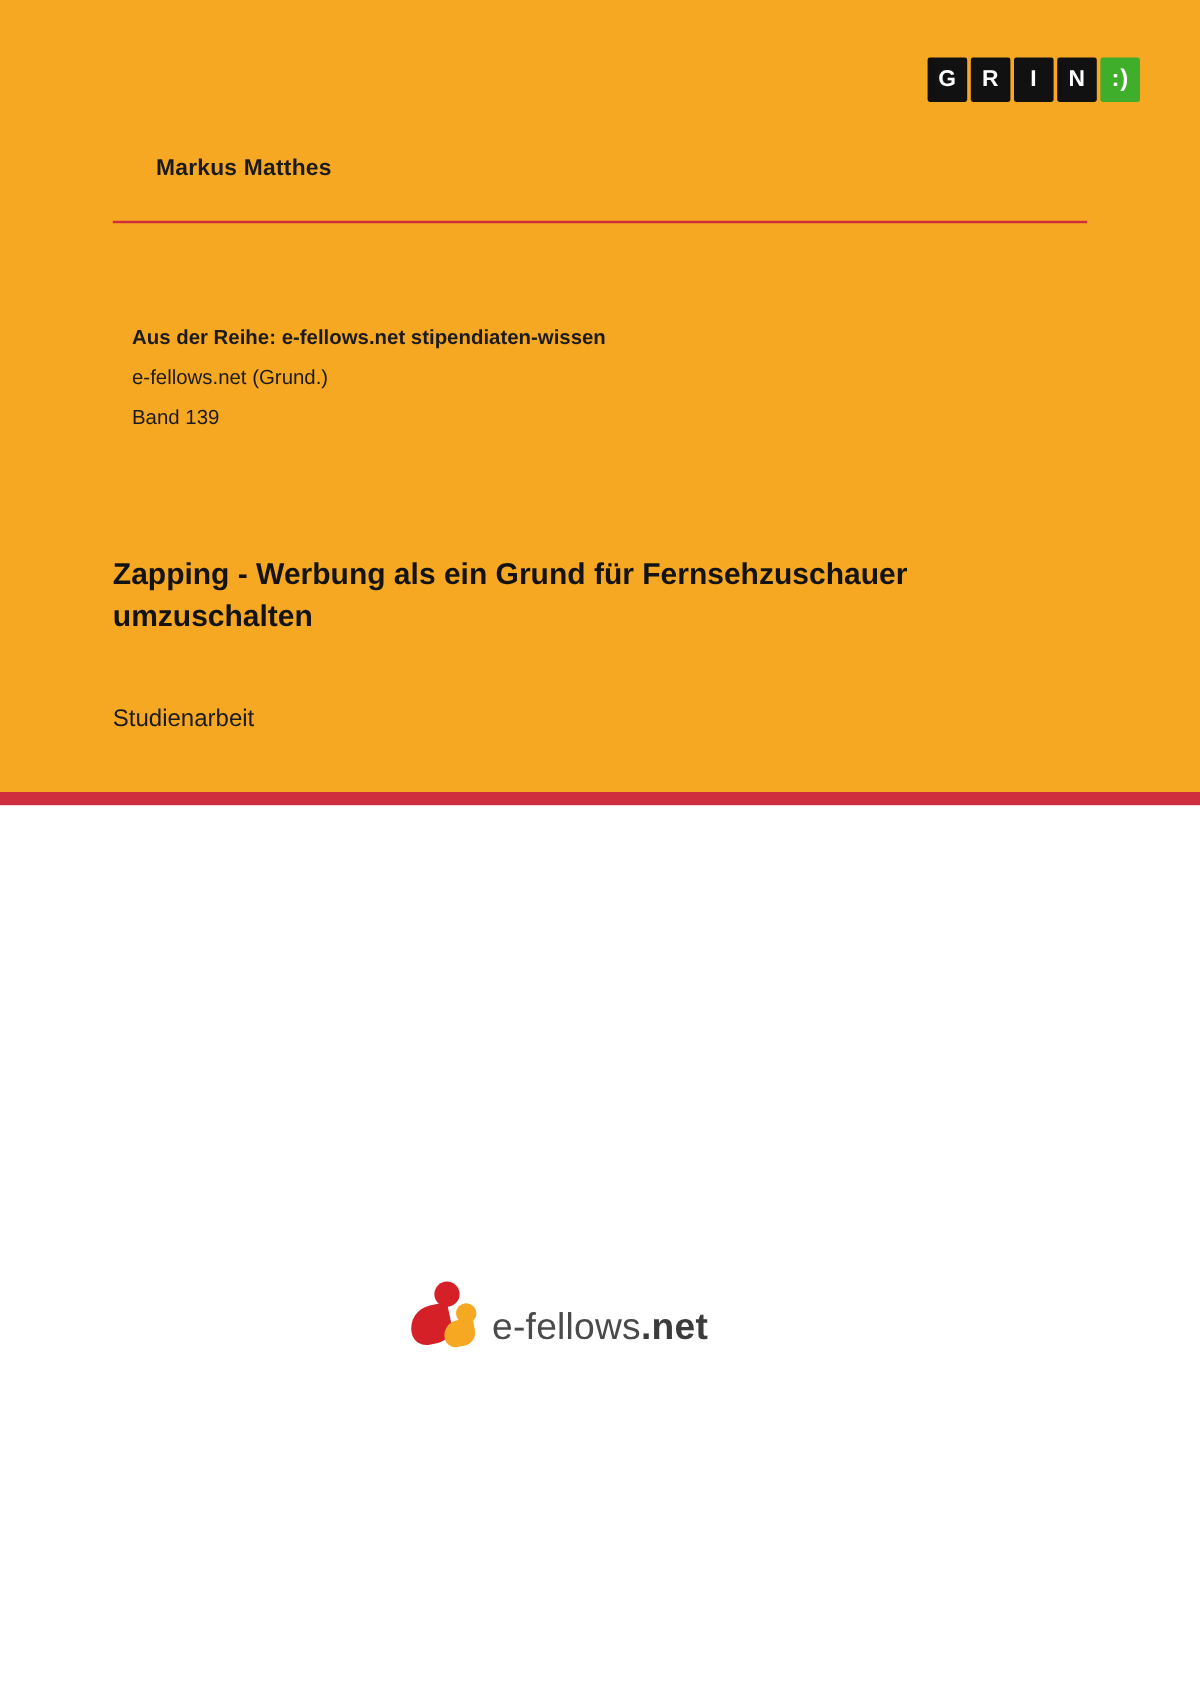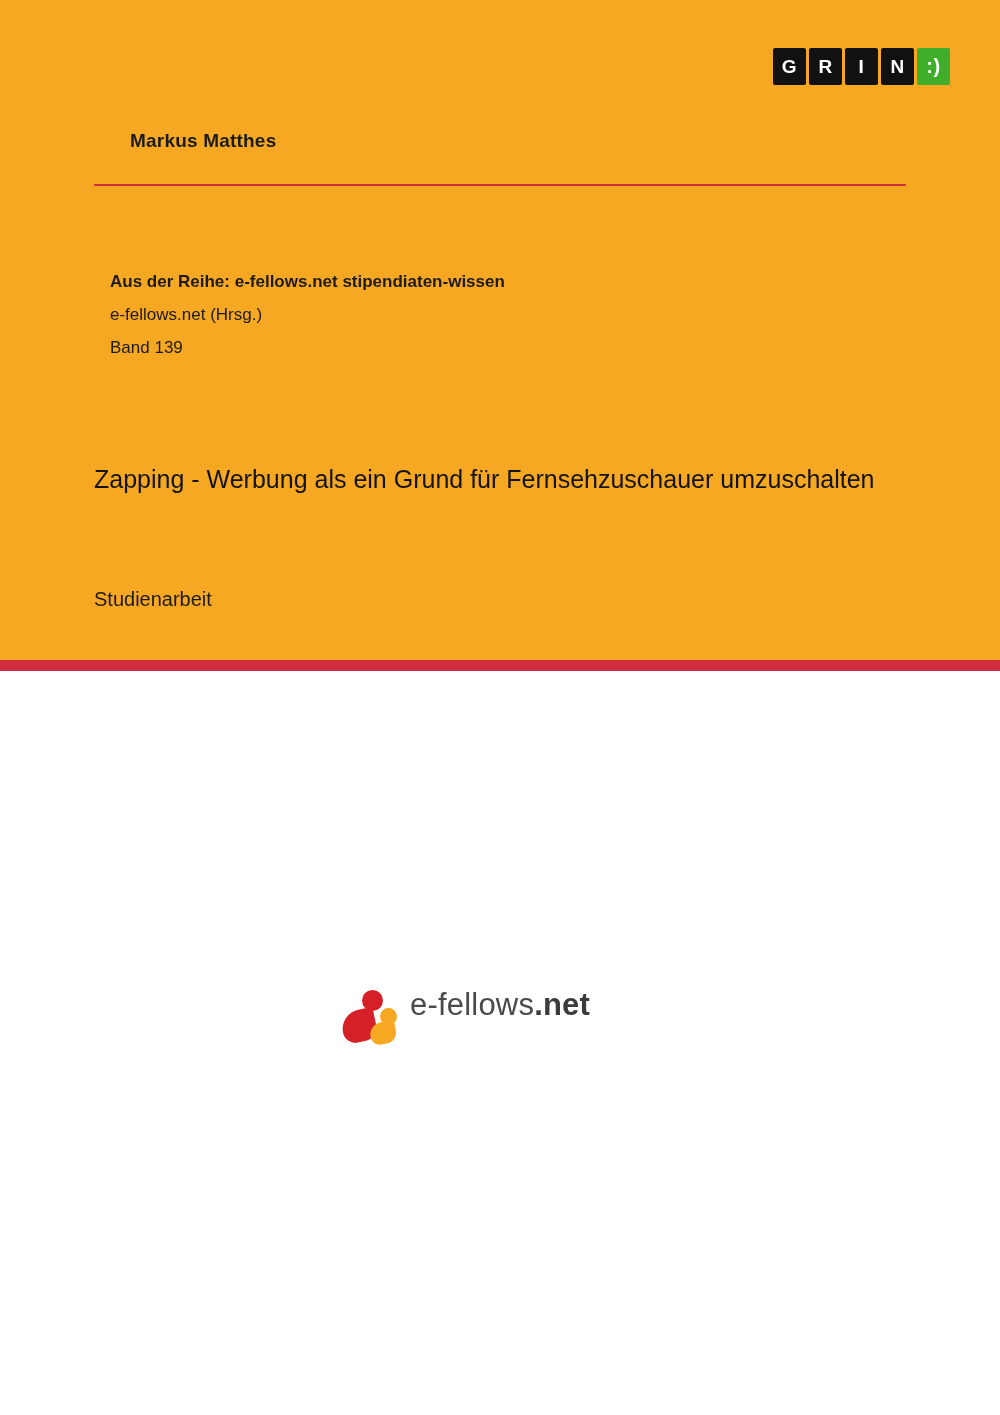--- a/index.html
+++ b/index.html
@@ -109,41 +109,41 @@
     font-size: 17px;
   }
 
   
   .doc-title {
     position: absolute;
     left: 94px;
     top: 462px;
     width: 800px;
     font-size: 25px;
-    font-weight: normal;
+    font-weight: bold;
     line-height: 1.38;
     color: #131313;
   }
 
   
   .doc-type {
     position: absolute;
     left: 94px;
     top: 588px;
     font-size: 20px;
     color: #1b1b1b;
   }
 
   
   .ef-logo {
     position: absolute;
     left: 340px;
-    top: 988px;
+    top: 1066px;
     display: flex;
-    align-items: flex-start;
+    align-items: flex-end;
   }
   .ef-mark {
     position: relative;
     width: 60px;
     height: 58px;
     margin-right: 10px;
     flex: none;
   }
   .ef-mark .dot-red {
     position: absolute;
@@ -214,21 +214,21 @@
     <div class="cell">I</div>
     <div class="cell">N</div>
     <div class="cell green">:)</div>
   </div>
 
   <div class="author">Markus Matthes</div>
   <div class="author-rule"></div>
 
   <div class="series">
     <div class="line1">Aus der Reihe: e-fellows.net stipendiaten-wissen</div>
-    <div class="line2">e-fellows.net (Hrsg.)</div>
+    <div class="line2">e-fellows.net (Grund.)</div>
     <div class="line3">Band 139</div>
   </div>
 
   <div class="doc-title">Zapping - Werbung als ein Grund für Fernsehzuschauer umzuschalten</div>
 
   <div class="doc-type">Studienarbeit</div>
 
   <div class="ef-logo">
     <div class="ef-mark">
       <div class="dot-red"></div>

